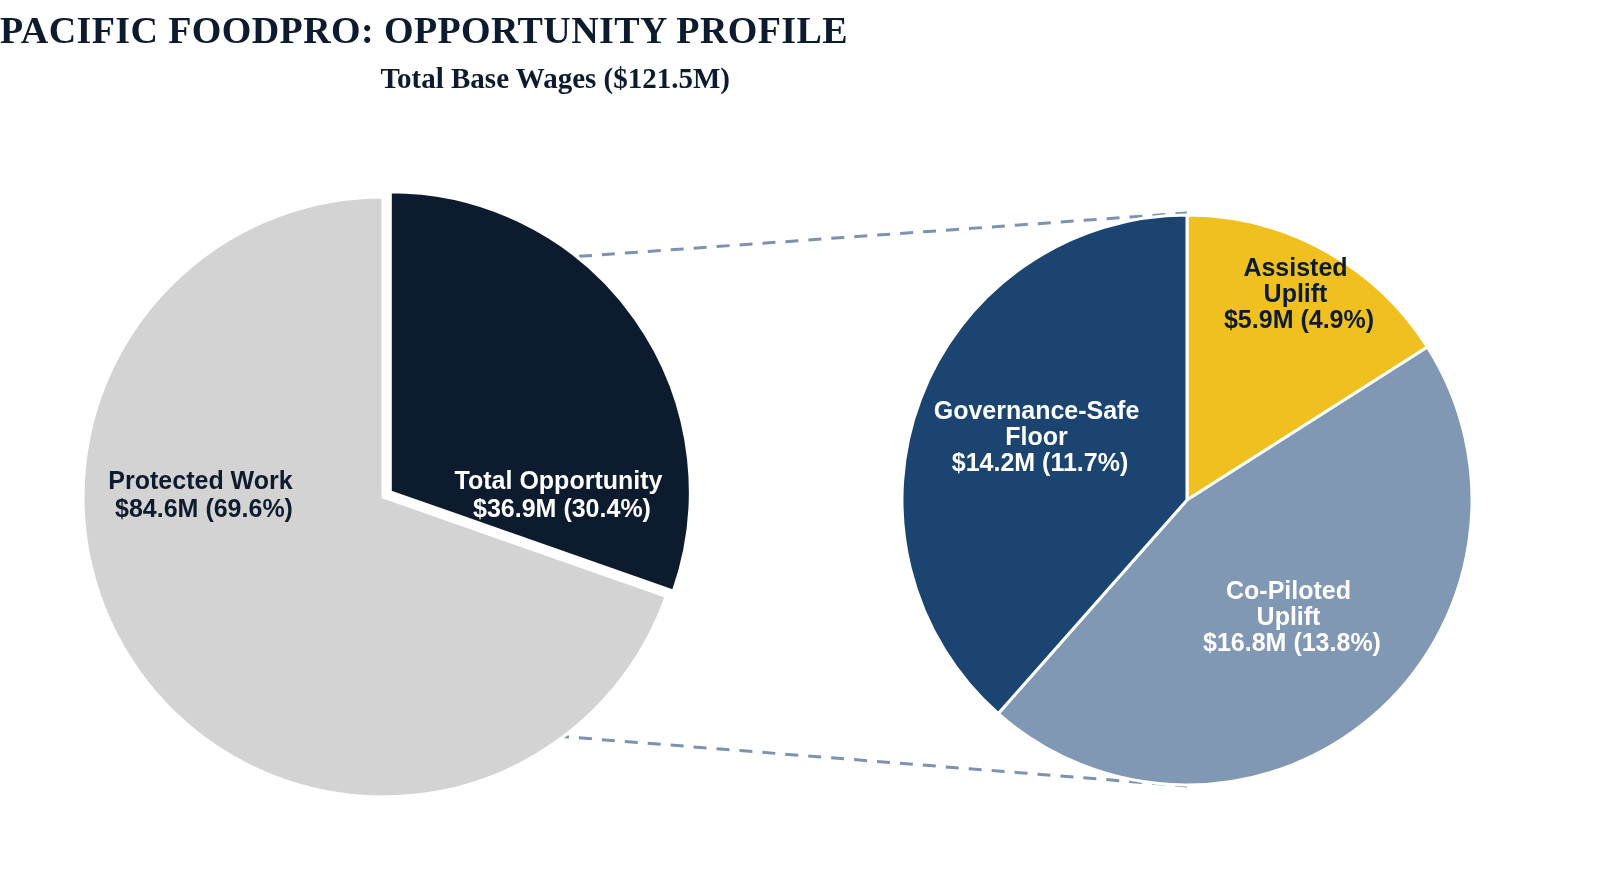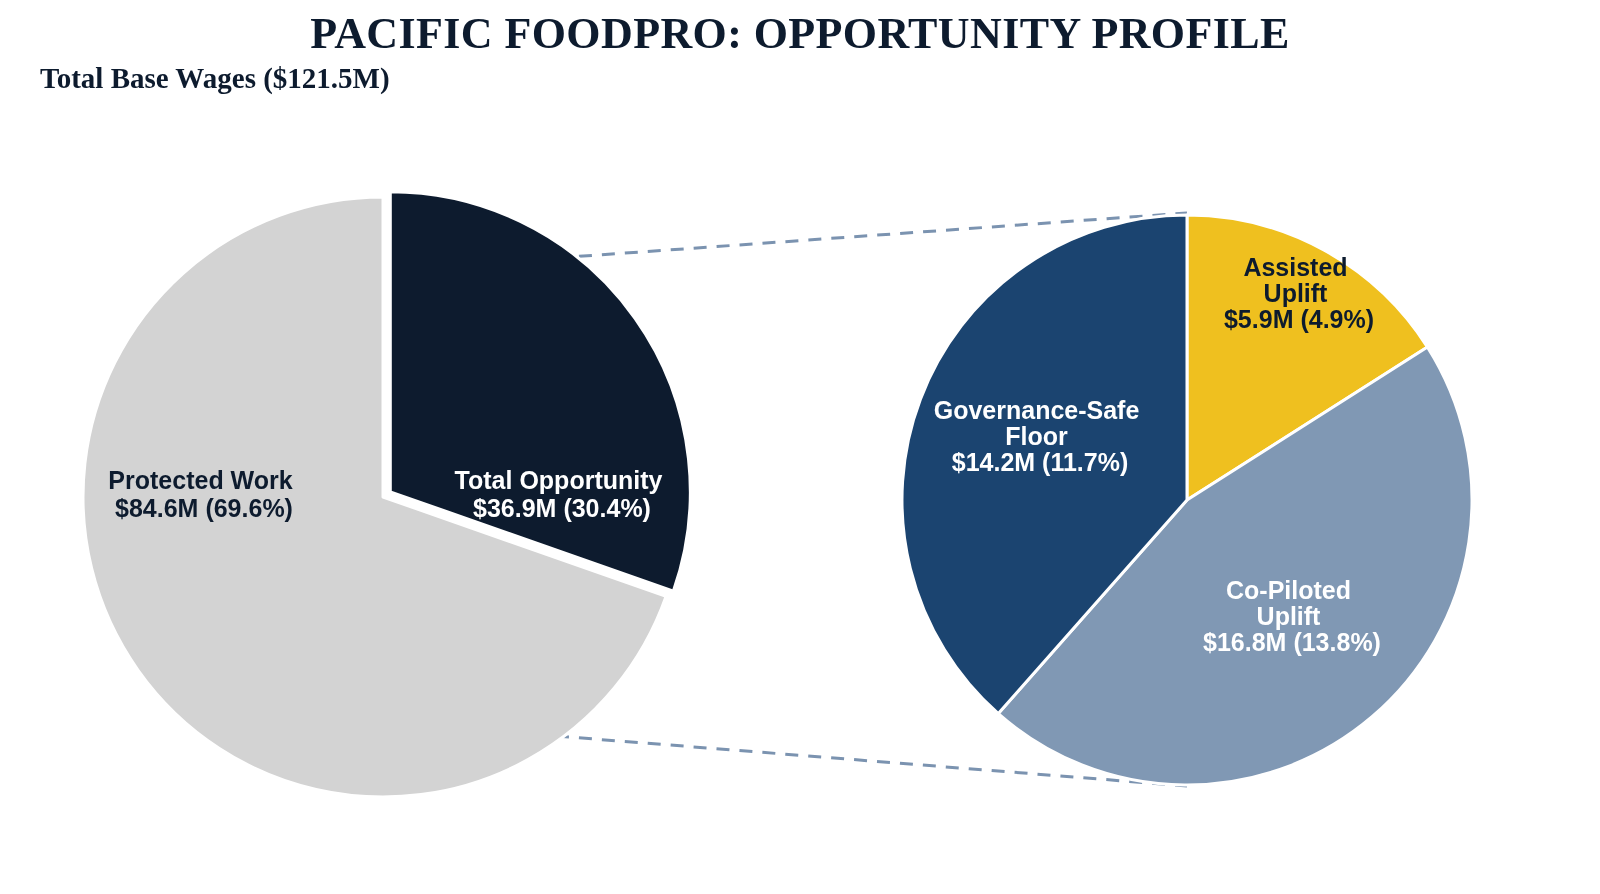--- a/index.html
+++ b/index.html
@@ -13,35 +13,34 @@
     height: 894px;
     background: #ffffff;
     overflow: hidden;
     font-family: "Liberation Sans", sans-serif;
   }
   #main-title {
     position: absolute;
     top: 8px;
     left: 0;
     width: 1600px;
-    text-align: center;
     font-family: "Liberation Serif", serif;
     font-weight: bold;
-    font-size: 44px;
+    font-size: 38px;
     color: #0D1B2E;
     letter-spacing: 0.4px;
   }
   .panel-subtitle {
     position: absolute;
     top: 62px;
     font-family: "Liberation Serif", serif;
     font-weight: bold;
     font-size: 29px;
     color: #0D1B2E;
-    text-align: left;
+    text-align: right;
   }
   #subtitle-left  { left: 40px;  width: 690px; }
   #subtitle-right { left: 860px; width: 690px; }
 
   #chart-svg {
     position: absolute;
     top: 0;
     left: 0;
   }
   .slice-path {

